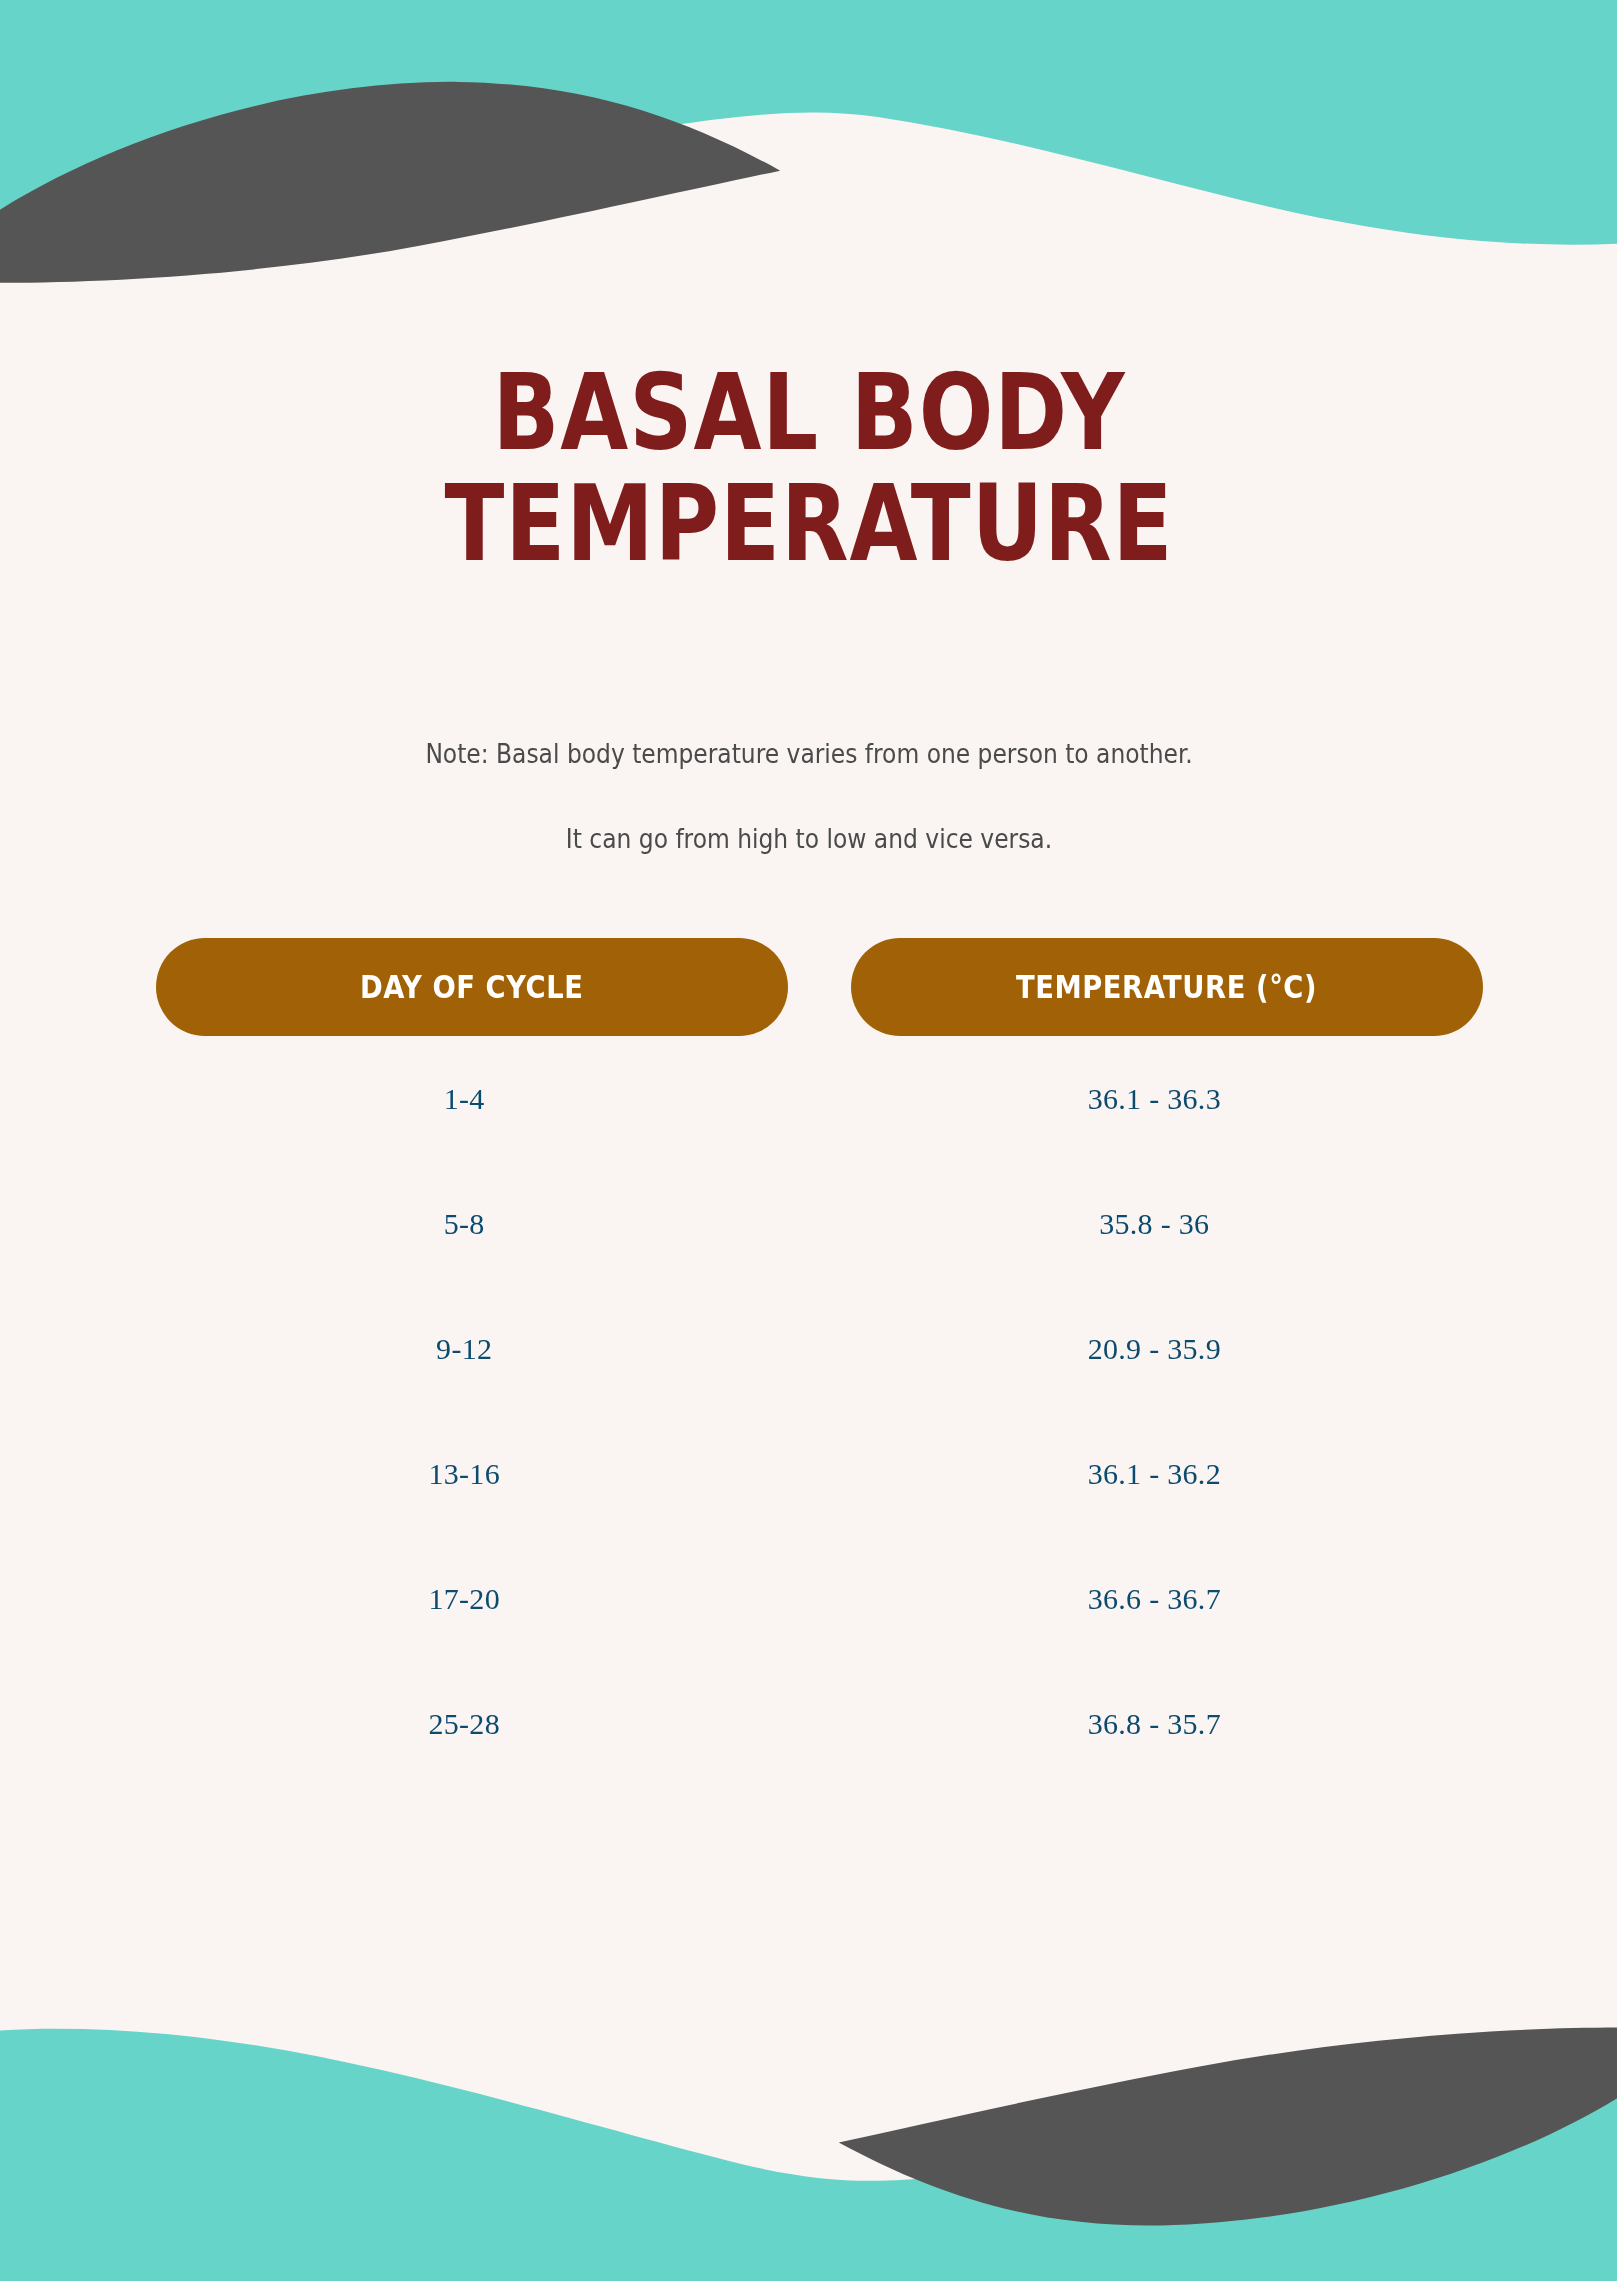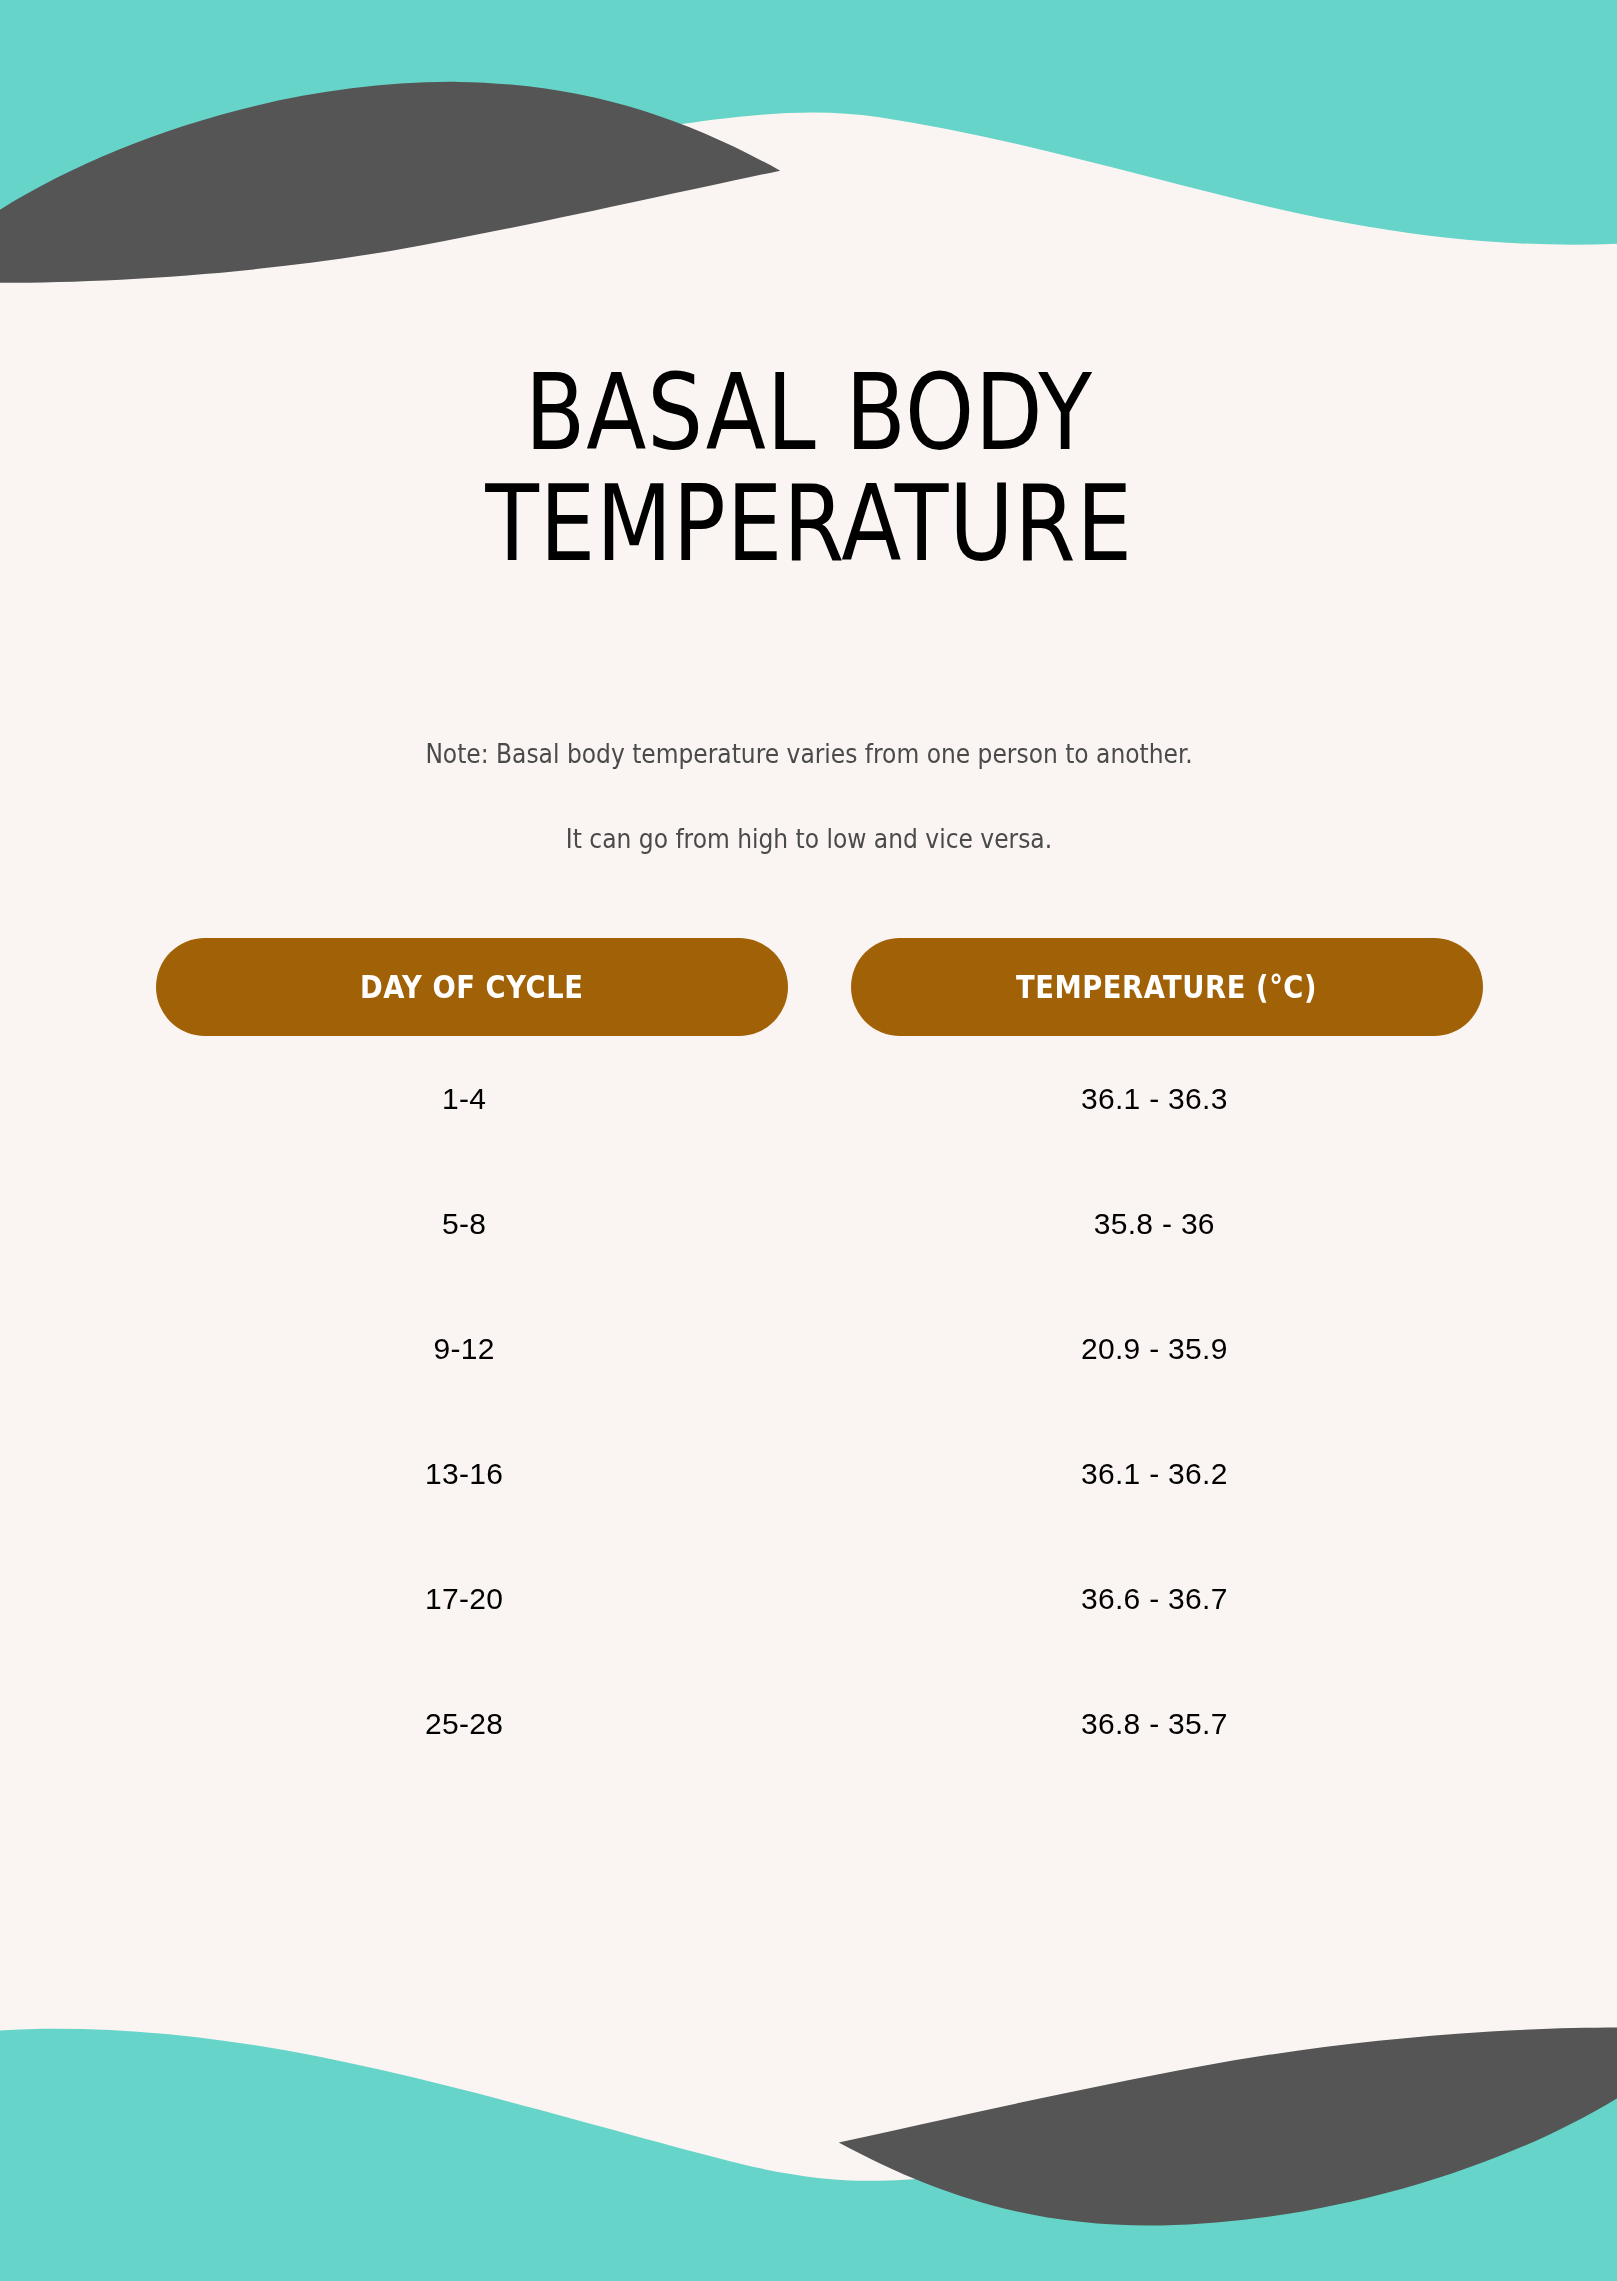--- a/index.html
+++ b/index.html
@@ -55,24 +55,24 @@
     height: 2281px;
   }
 
   #page-title {
     position: absolute;
     left: 50%;
     transform: translateX(-50%);
     top: 288px;
     width: 1151px;
     text-align: center;
-    color: #000000;
+    color: #7f1d1d;
     font-family: "Liberation Sans Narrow", "DejaVu Sans Condensed", "Liberation Sans", sans-serif;
     font-size: 105px;
-    font-weight: normal;
+    font-weight: bold;
     line-height: 1.05;
     letter-spacing: 1px;
     text-transform: uppercase;
     font-stretch: condensed;
     transform-origin: center;
   }
   #page-title .tl {
     display: block;
     transform: scaleX(0.93);
   }
@@ -122,23 +122,23 @@
   .tbody { margin-top: 0; }
   .trow {
     display: flex;
     gap: 63px;
     height: 125px;
     align-items: center;
   }
   .tcell {
     flex: 0 0 632px;
     text-align: center;
-    color: #000000;
+    color: #0c4a6e;
     font-size: 30px;
-    font-family: Liberation Sans, sans-serif;
+    font-family: Liberation Serif, serif;
     letter-spacing: 0.3px;
   }
   .tcell.day  { transform: translateX(-7.8px); }
   .tcell.temp { transform: translateX(-12.7px); }
 </style>
 </head>
 <body>
 
 <div id="page">
 

